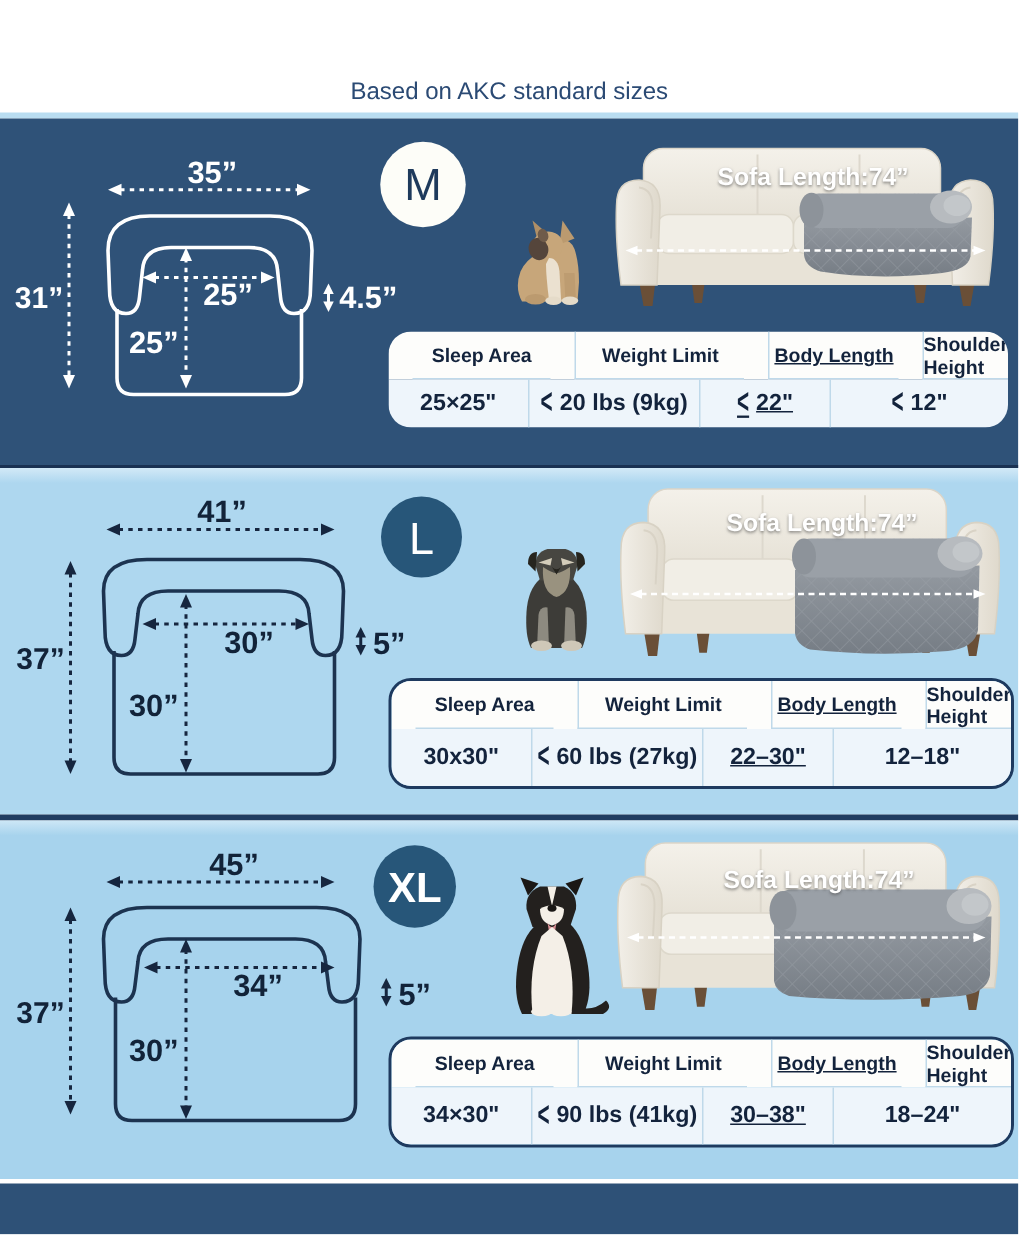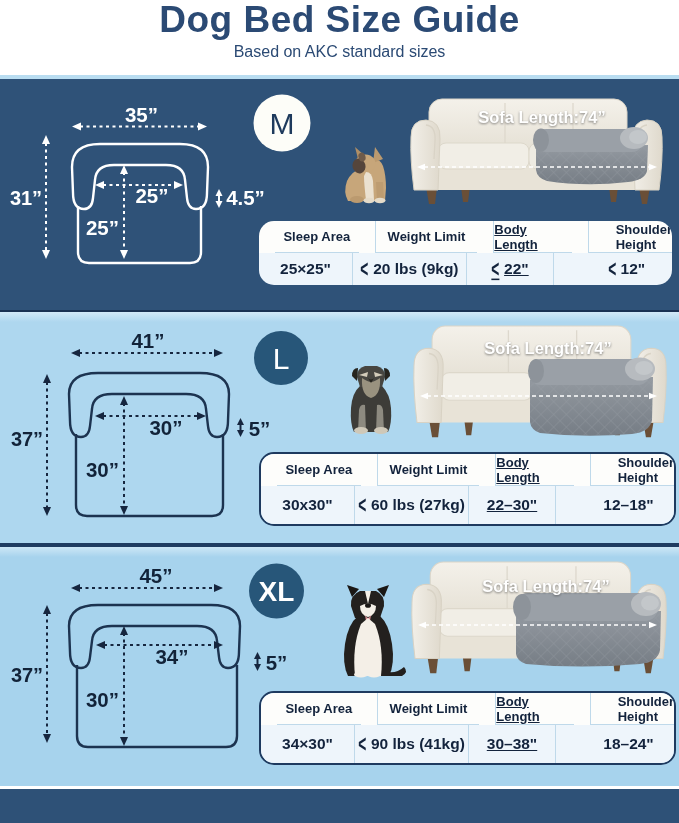--- a/index.html
+++ b/index.html
@@ -8,30 +8,29 @@
   .abs{position:absolute;}
   .band{position:absolute;left:0;width:679px;}
   svg text{font-family:"Liberation Sans",sans-serif;}
   .tbl{position:absolute;left:259px;width:413px;display:flex;flex-direction:column;border-radius:15px;overflow:hidden;}
   .tbl .hdr{display:flex;background:#fdfdfb;}
   .tbl .val{display:flex;background:#eef5fb;}
   .tbl .cell{display:flex;align-items:center;justify-content:center;box-sizing:border-box;}
   .hdr .cell{font-weight:bold;font-size:13px;color:#13233c;border-bottom:1.5px solid #bfd9ea;margin-left:16px;}
   .val .cell{font-weight:bold;font-size:15.5px;color:#13233c;}
   .cell+.cell{border-left:1.5px solid #bfd9ea;}
-  .c1{width:93px;}.c2{width:114px;}.c3{width:87px;text-decoration:underline;}.c4{flex:1;padding-left:27px;}
+  .c1{width:93px;}.c2{width:114px;}.c3{width:87px;text-decoration:underline;}.c4{flex:1;}
   .lt{display:inline-block;transform:scale(.92,1.55);margin-right:4px;font-weight:bold;font-size:15px;position:relative;top:-1px;}
 </style>
 </head>
 <body>
 <div class="page">
 
-  <div class="abs" style="left:0;top:-1px;width:679px;text-align:center;font-size:37px;font-weight:bold;letter-spacing:0.5px;color:#2b4a74;">Dog Bed Size Guide</div>
-
-  <div class="abs" style="left:0;top:43px;width:679px;text-align:center;font-size:16px;color:#2b4a74;">Based on AKC standard sizes</div>
+
+  <div class="abs" style="left:0;top:53px;width:679px;text-align:center;font-size:16px;color:#2b4a74;">Based on AKC standard sizes</div>
 
   <div class="abs" style="left:0;top:75px;width:679px;height:4px;background:#b9ddf1;"></div>
 
   <div class="band" style="top:79px;height:231px;background:#2f5278;border-bottom:2px solid #1a3152;"></div>
 
   <div class="band" style="top:312px;height:231px;background:linear-gradient(#d2e9f7,#aed7ef 10px);"></div>
 
   <div class="band" style="top:543px;height:4px;background:#1f3c61;"></div>
 
   <div class="band" style="top:547px;height:239px;background:linear-gradient(#cde7f6,#a7d3ed 10px);"></div>

